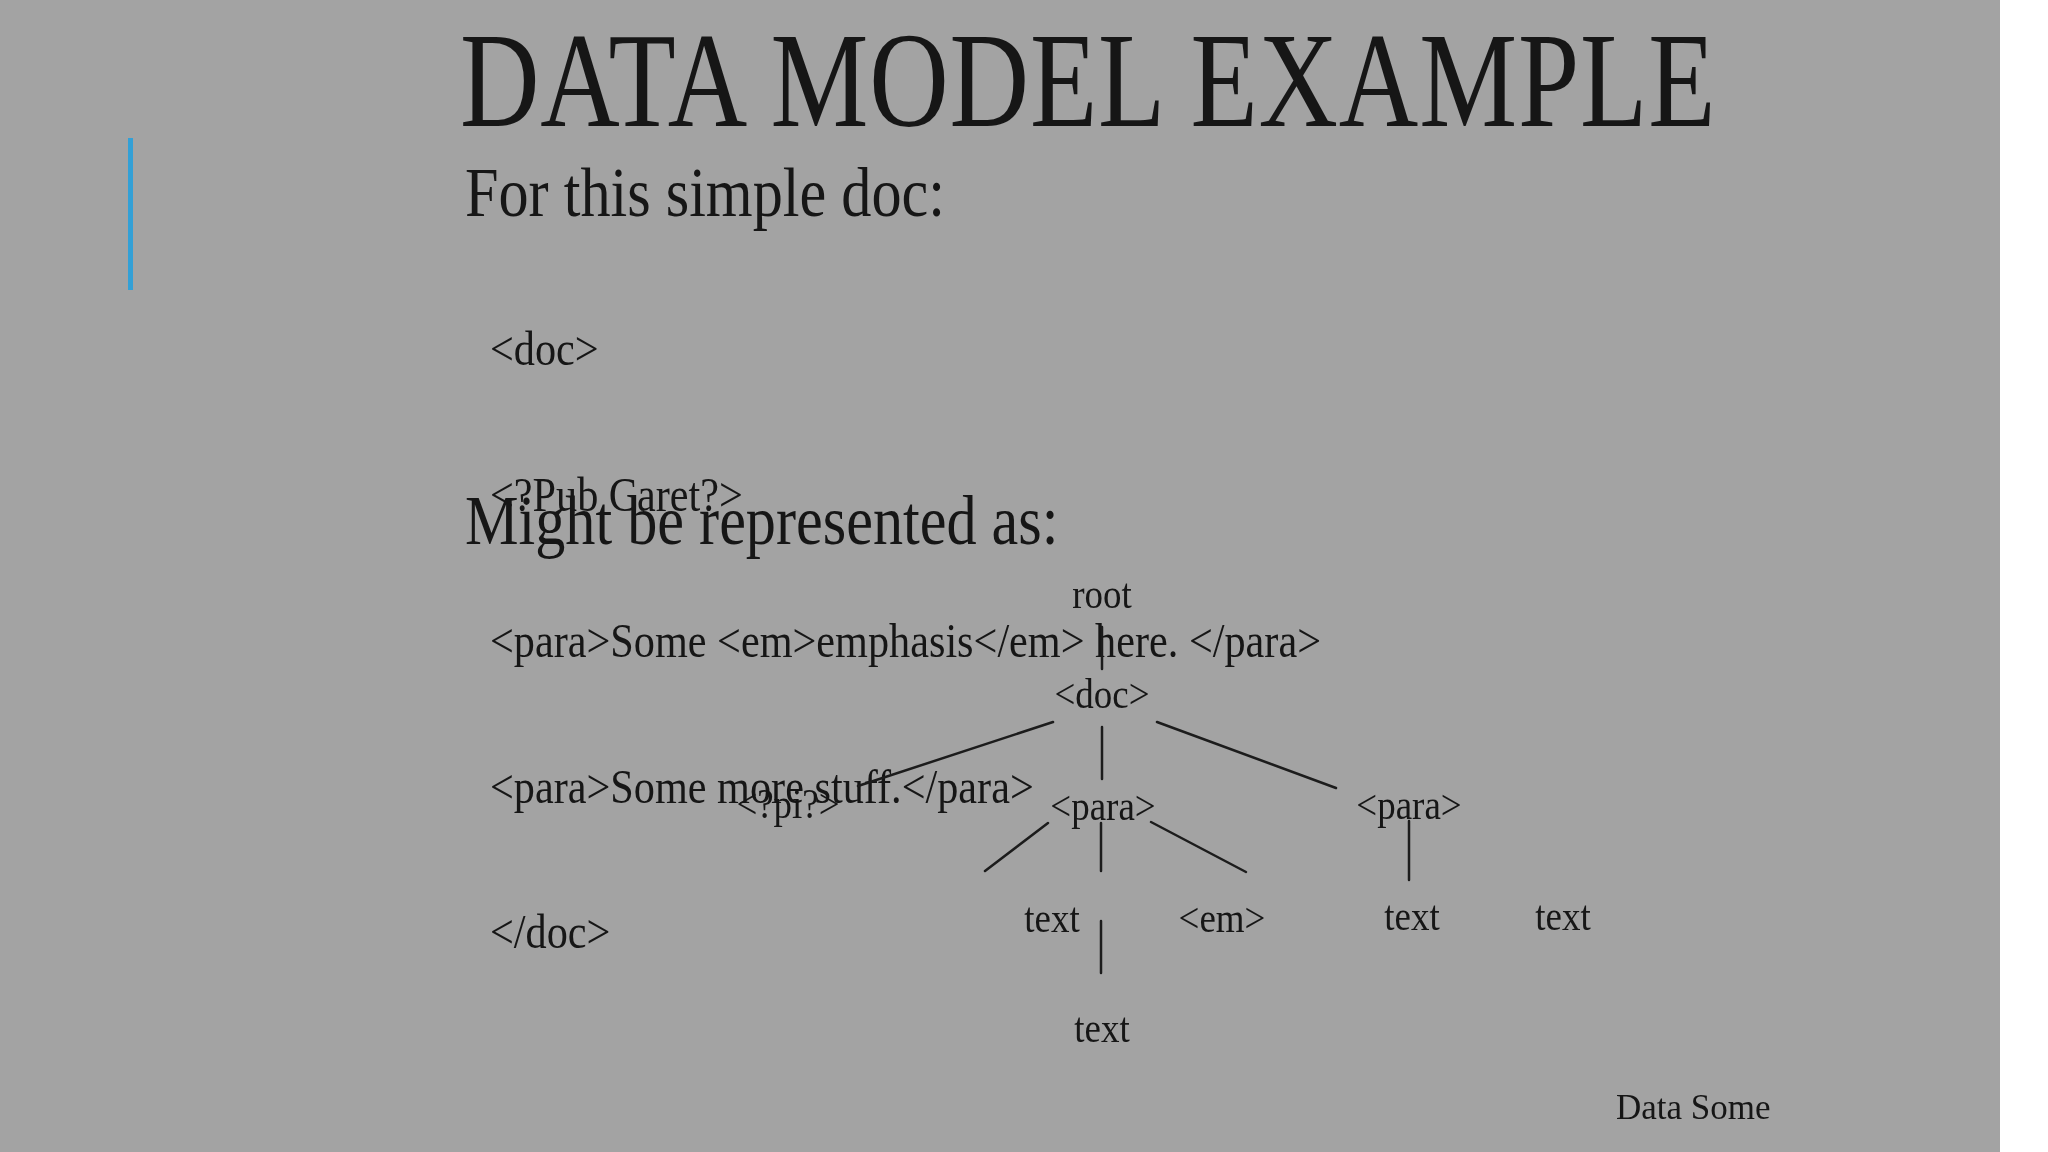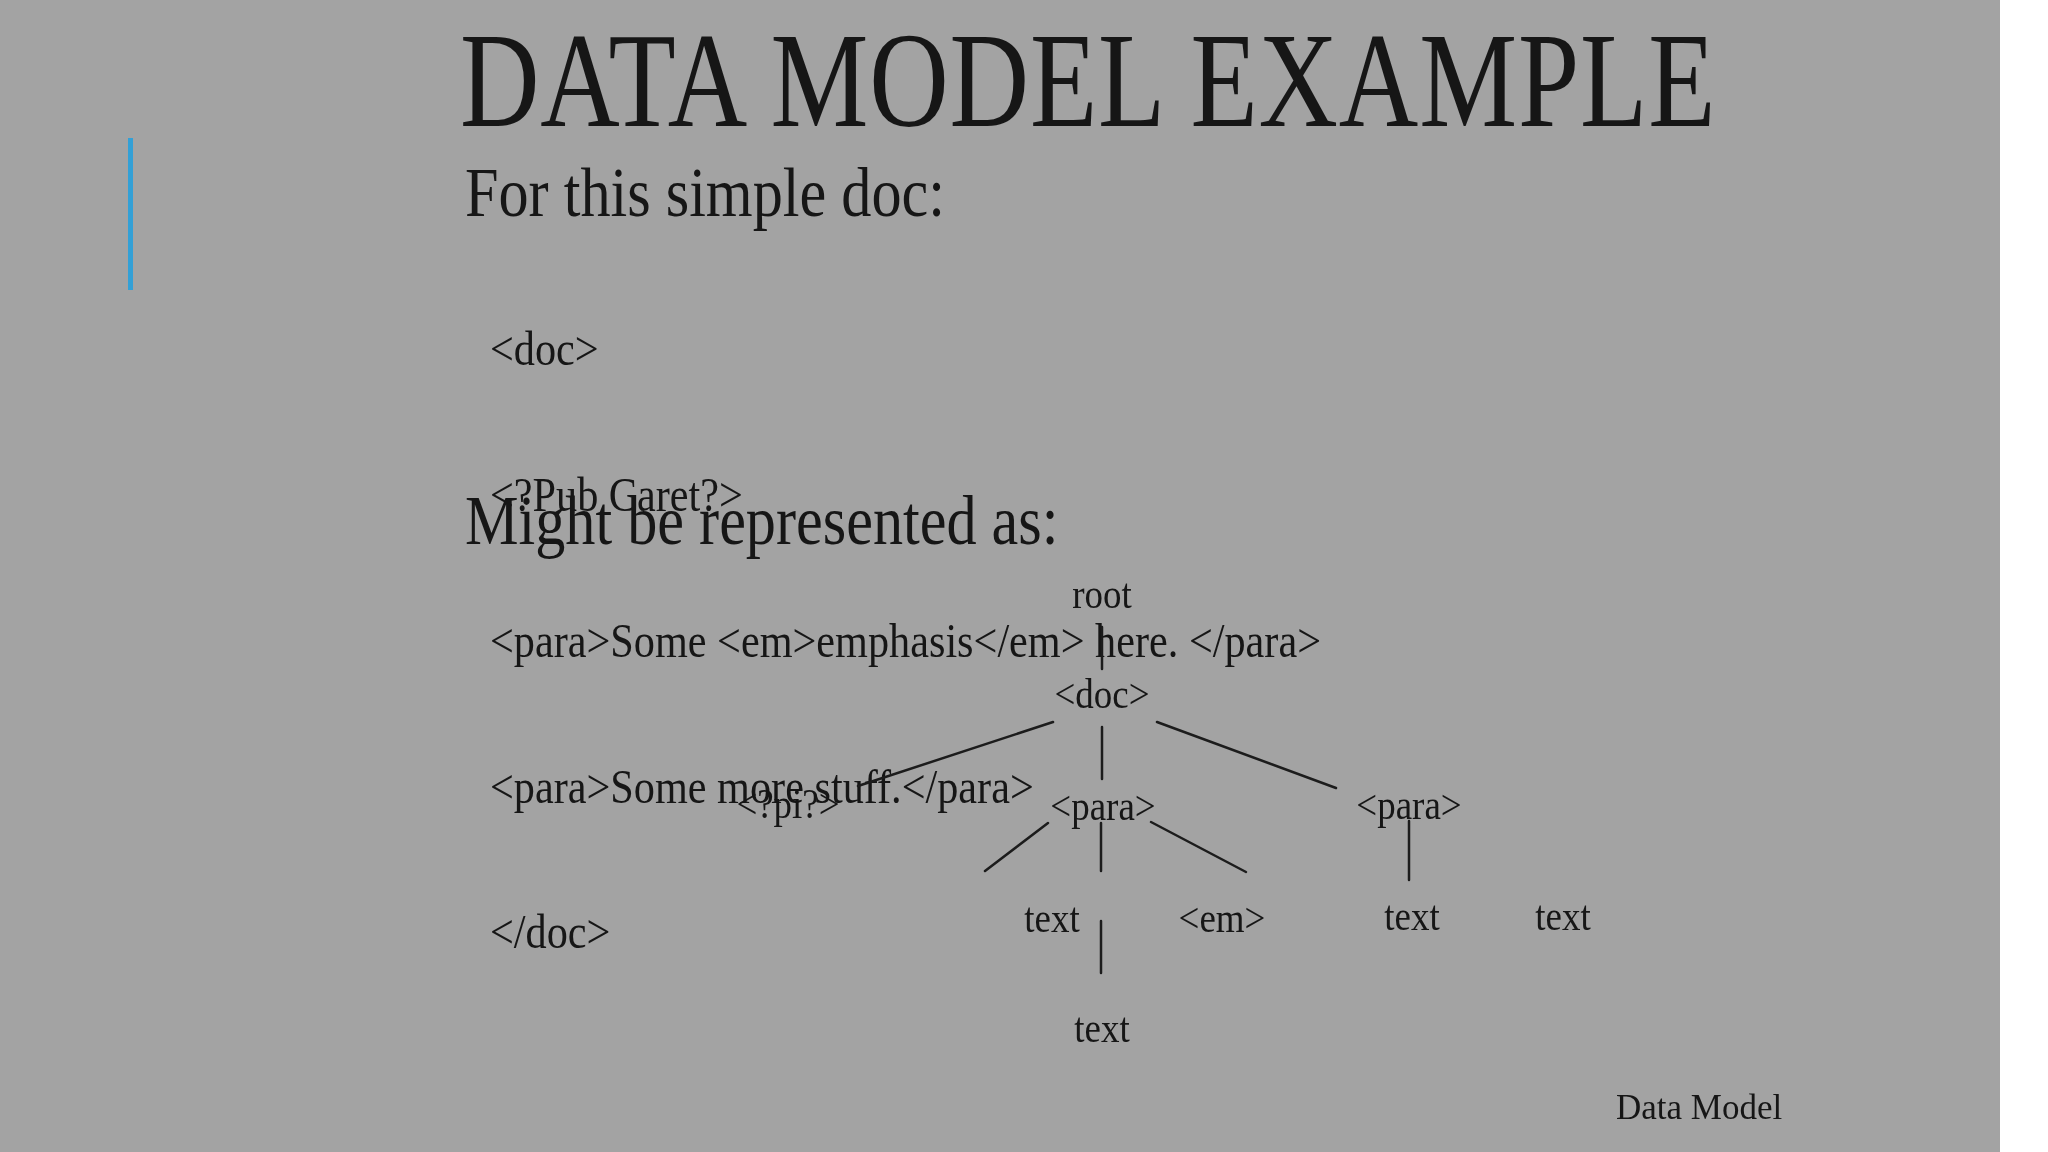--- a/index.html
+++ b/index.html
@@ -112,15 +112,15 @@
         <div class="tree-node" style="left: 1103px; top: 806px;">&lt;para&gt;</div>
         <div class="tree-node" style="left: 1409px; top: 805px;">&lt;para&gt;</div>
         <div class="tree-node" style="left: 1052px; top: 918px;">text</div>
         <div class="tree-node" style="left: 1222px; top: 918px;">&lt;em&gt;</div>
         <div class="tree-node" style="left: 1412px; top: 916px;">text</div>
         <div class="tree-node" style="left: 1563px; top: 916px;">text</div>
         <div class="tree-node" style="left: 1102px; top: 1028px;">text</div>
       </div>
   </div>
 
-  <div class="footer">Data Model</div>
+  <div class="footer">Data Some</div>
 
 </div>
 
 </body></html>

